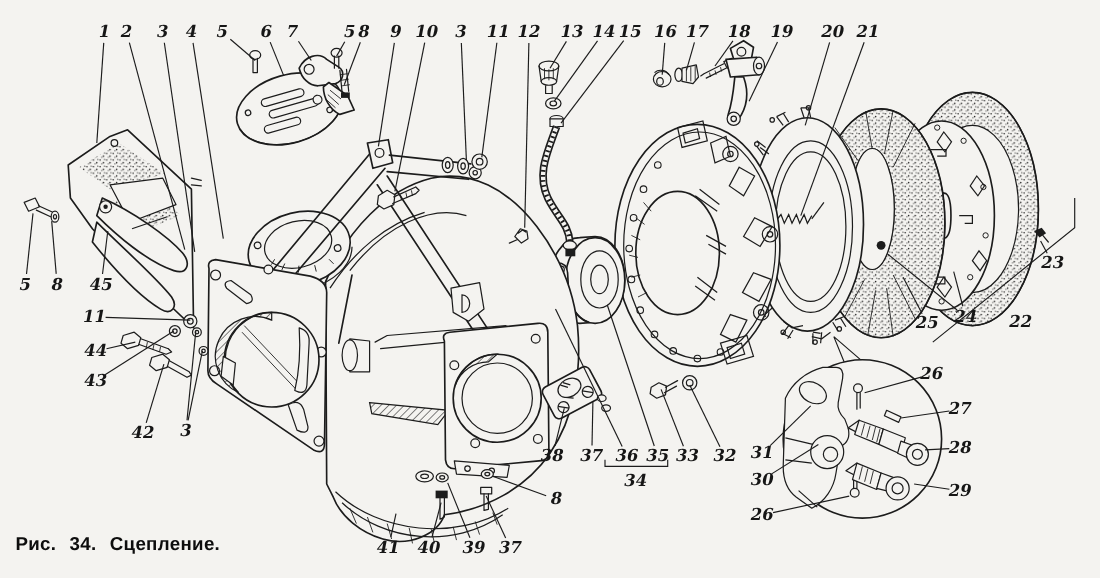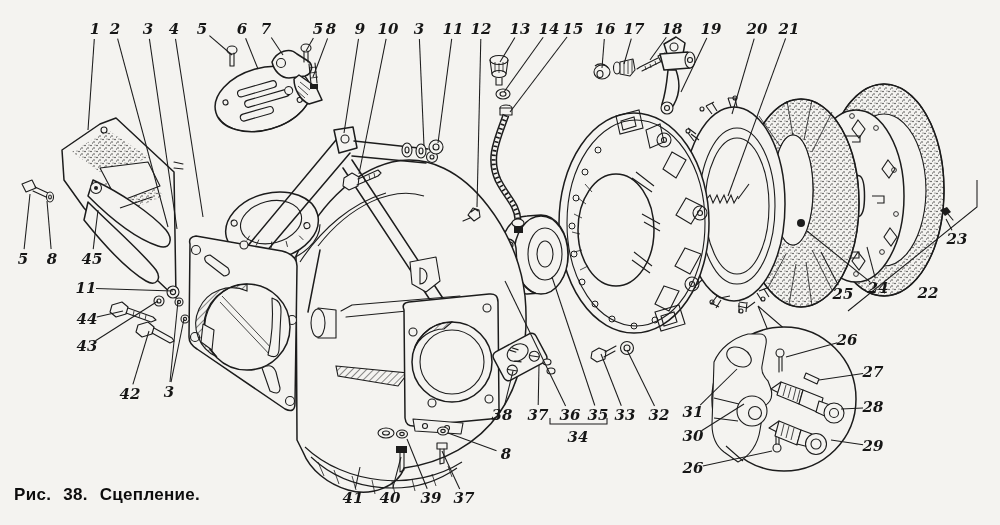--- a/index.html
+++ b/index.html
@@ -623,14 +623,14 @@
         <text x="169" y="396.5" class="co">3</text>
         <line x1="24.1" y1="249.1" x2="30" y2="194" class="leader"></line>
         <text x="23" y="263.5" class="co">5</text>
         <line x1="51.1" y1="249.0" x2="47" y2="201" class="leader"></line>
         <text x="52" y="263.5" class="co">8</text>
         <line x1="93.2" y1="249.1" x2="98" y2="210" class="leader"></line>
         <text x="92" y="263.5" class="co">45</text>
       </g>
 </svg>
 
-<div class="caption">Рис. 38. Сцепление.</div>
+<div class="caption">Рис. 34. Сцепление.</div>
 </div>
 
 </body></html>

